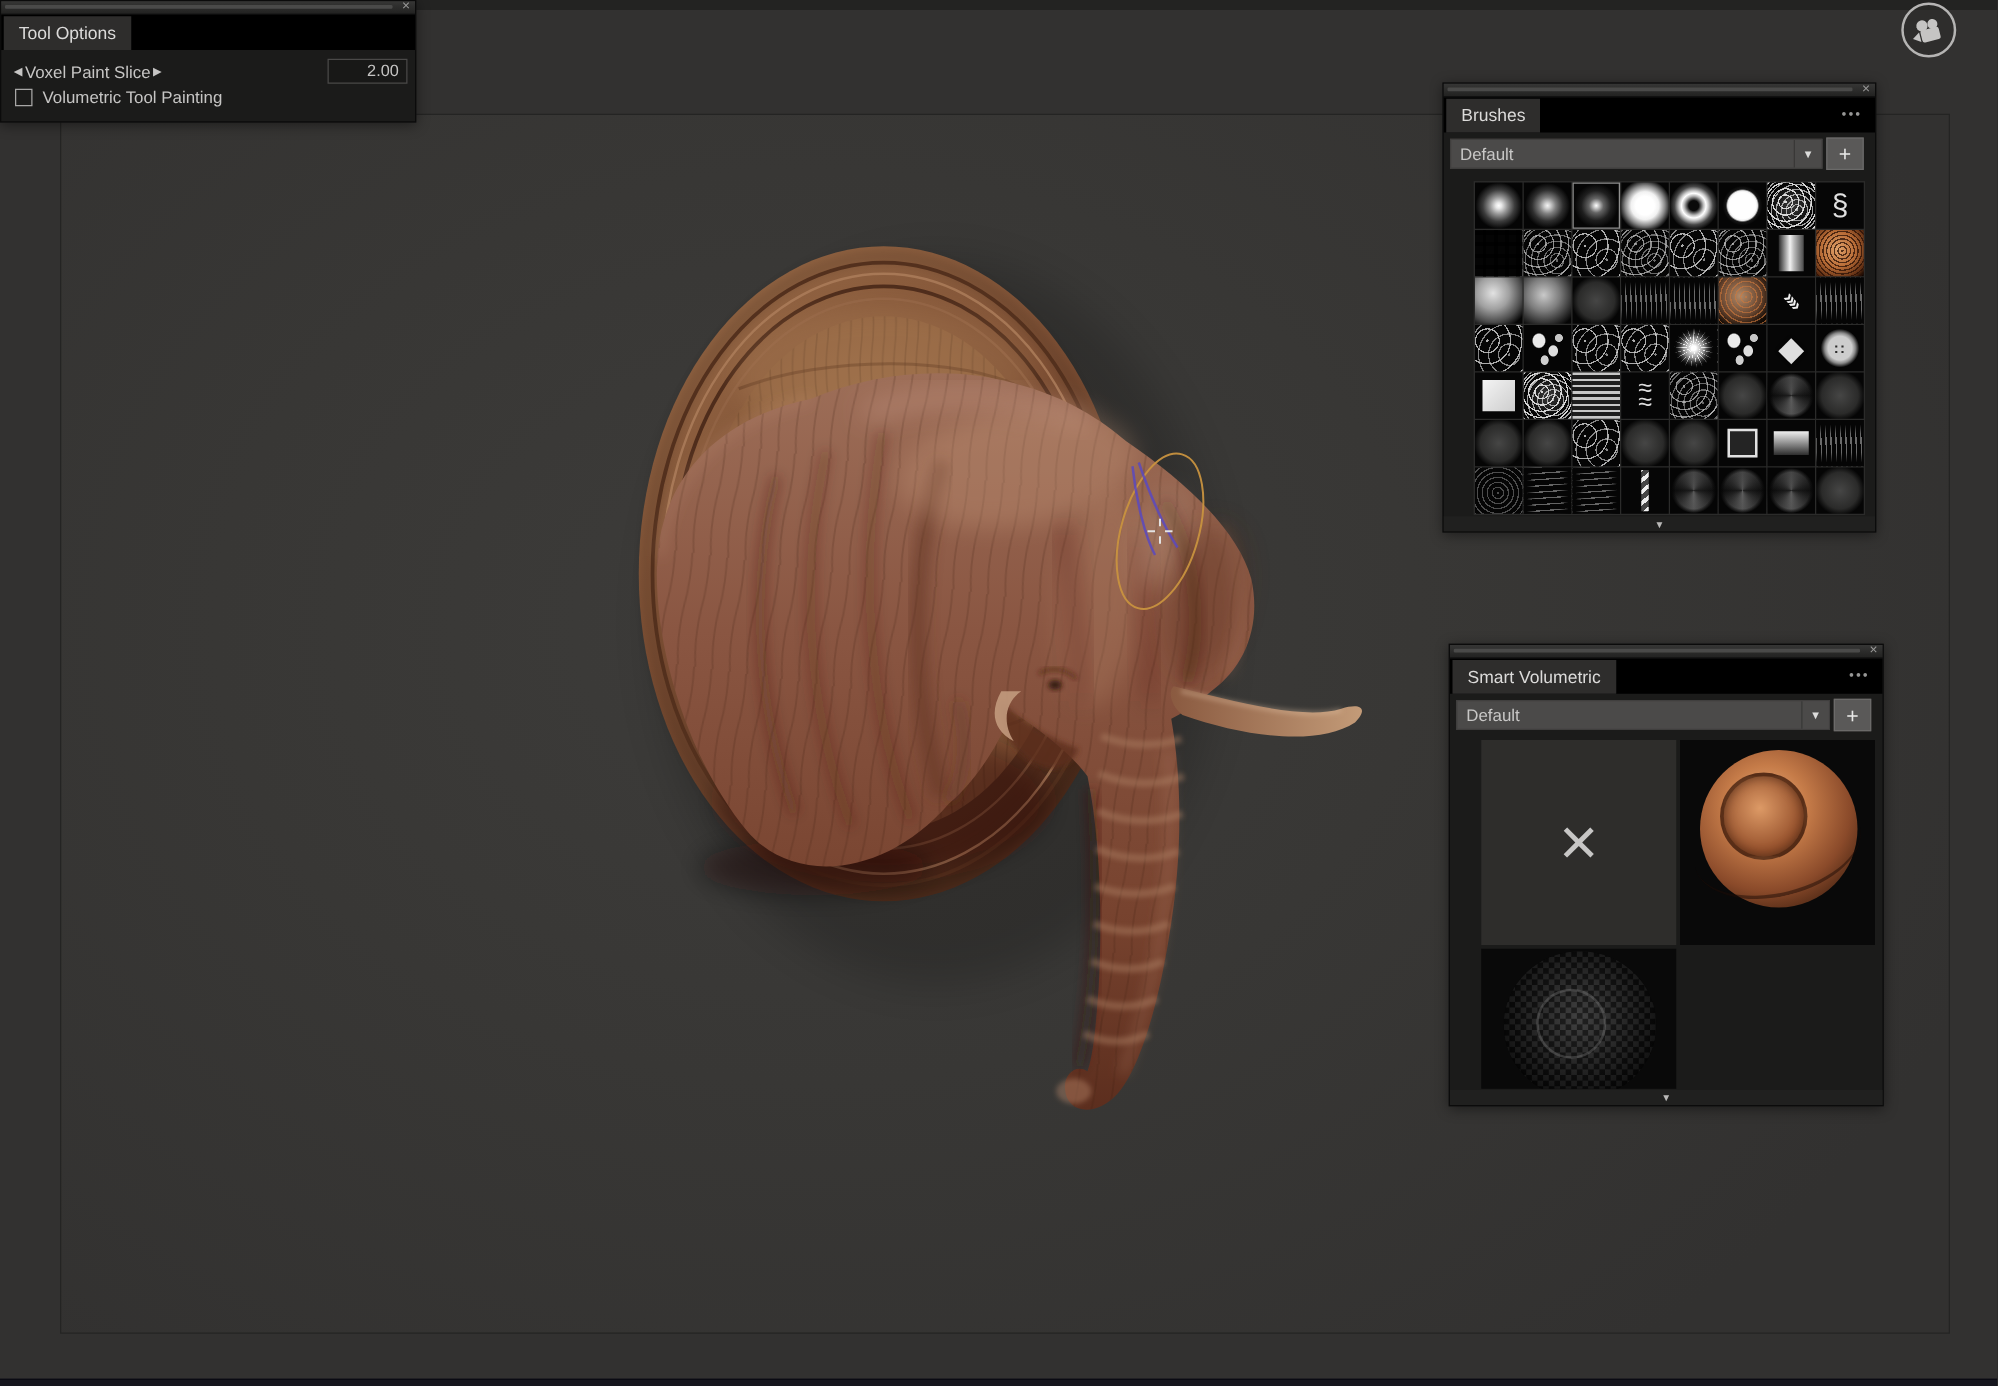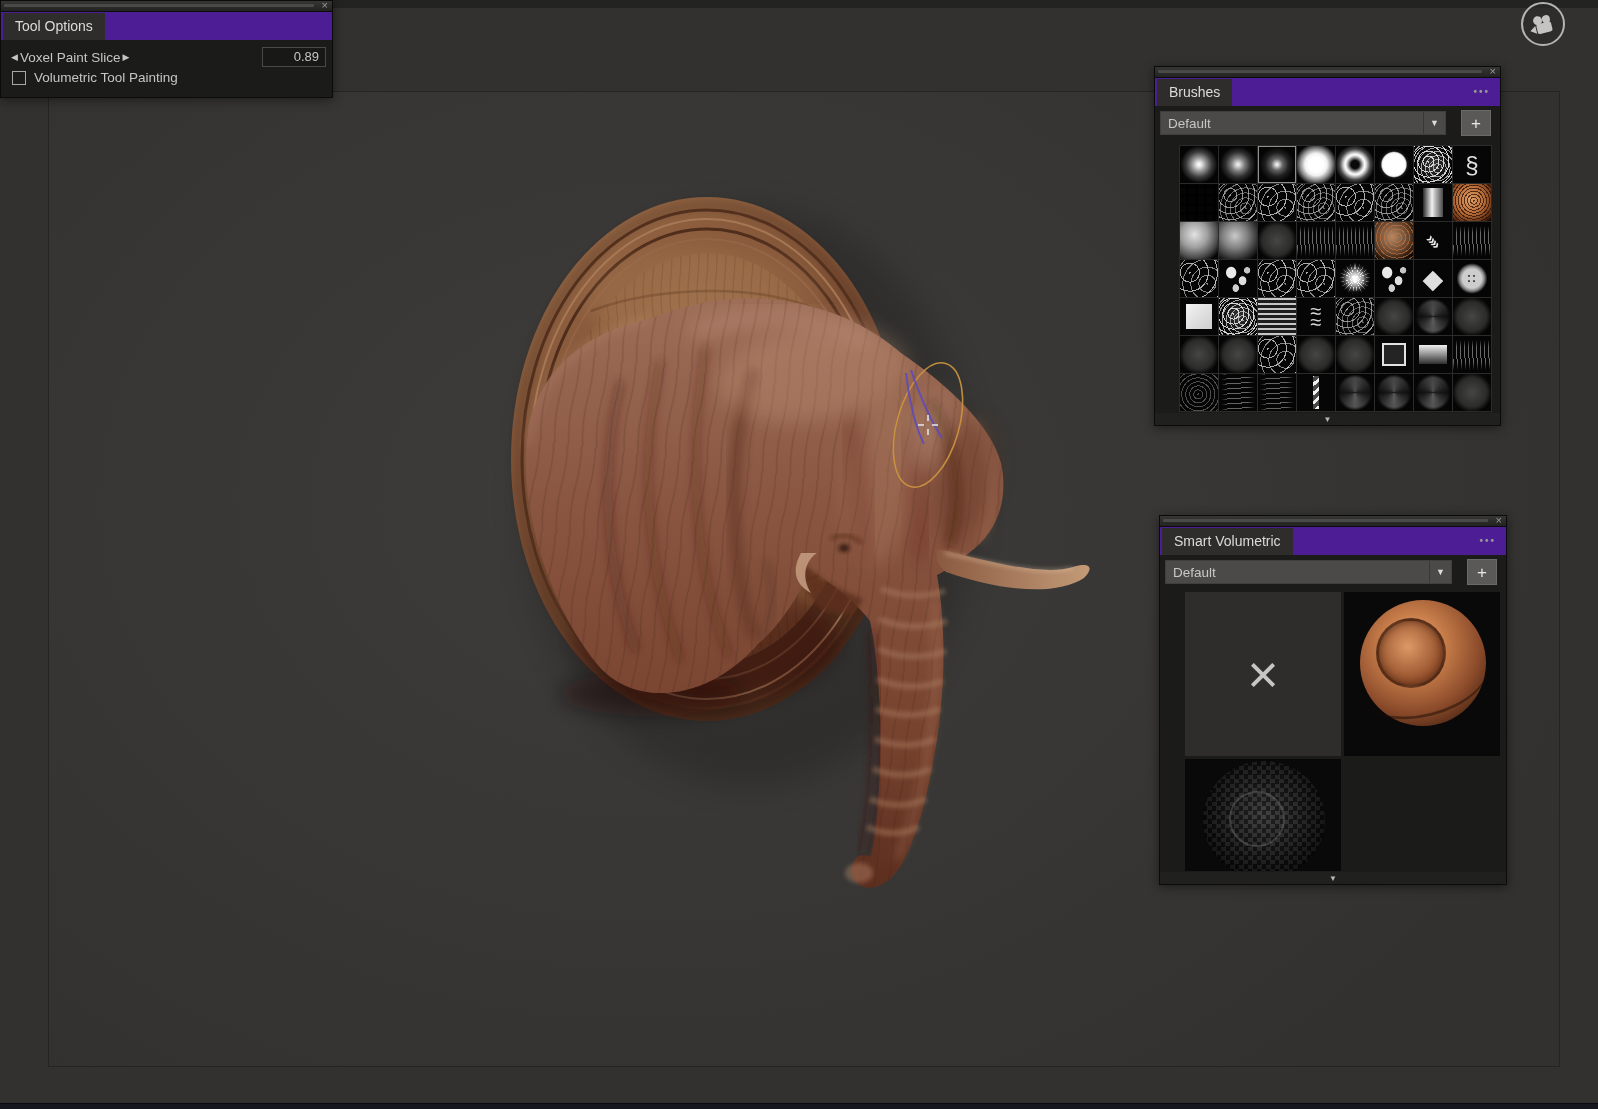--- a/index.html
+++ b/index.html
@@ -12,24 +12,24 @@
     background:radial-gradient(1000px 760px at 40% 42%, #3d3c3a 0%, #383735 48%, #323130 100%);
     border:1px solid #242423;}
   .viewport svg{position:absolute;left:0;top:0;width:100%;height:100%;display:block;}
   .bottom-edge{position:absolute;left:0;right:0;bottom:0;height:5px;background:#16161e;border-top:1px solid #0a0a12;}
 
   
   .panel{position:absolute;background:#1b1b1a;border:1px solid #0b0b0b;box-shadow:0 2px 10px rgba(0,0,0,.45);}
   .titlebar{height:10px;background:linear-gradient(#363635,#222221);border-bottom:1px solid #0c0c0c;position:relative;}
   .titlebar::before{content:"";position:absolute;left:3px;right:18px;top:3px;height:3px;background:#4a4a49;border-radius:1px;}
   .close-x{position:absolute;right:4px;top:-2px;font-size:11px;line-height:13px;color:#9a9a99;cursor:default;}
-  .tab-row{height:28px;background:#4c1d95;position:relative;display:flex;align-items:flex-end;}
+  .tab-row{height:28px;background:#000000;position:relative;display:flex;align-items:flex-end;}
   .tab{background:#2e2d2c;color:#dcdbda;font-size:14px;padding:5px 12px 6px 12px;margin-left:2px;white-space:nowrap;}
   .menu-dots{position:absolute;right:10px;top:8px;color:#969695;font-size:10px;letter-spacing:2px;font-weight:bold;}
-  .dropdown-row{display:flex;align-items:center;gap:15px;padding:4px 9px 4px 5px;}
+  .dropdown-row{display:flex;align-items:center;gap:3px;padding:4px 9px 4px 5px;}
   .dropdown{flex:1;height:22px;background:#4b4a49;border:1px solid #403f3e;display:flex;align-items:center;
             color:#c8c7c6;font-size:13.5px;padding-left:7px;}
   .dd-arrow{margin-left:auto;width:21px;height:22px;background:#4b4a49;border-left:1px solid #393837;
             color:#dcdcdb;font-size:9px;display:flex;align-items:center;justify-content:center;}
   .plus-btn{width:28px;height:24px;background:#5a5958;border:1px solid #6b6a69;color:#e8e8e7;font-size:17px;
             display:flex;align-items:center;justify-content:center;line-height:1;}
   .scroll-strip{height:12px;display:flex;align-items:center;justify-content:center;color:#b9b8b7;font-size:8px;background:#20201f;margin-top:1px;}
 
   
   .tool-options{left:0;top:0;width:331px;}
@@ -300,21 +300,21 @@
       <span class="close-x">×</span>
     </div>
     <div class="tab-row">
       <div class="tab">Tool Options</div>
     </div>
     <div class="to-body">
       <div class="to-row">
         <span class="tri">◀</span>
         <span>Voxel Paint Slice</span>
         <span class="tri">▶</span>
-        <span class="val-box">0.89</span>
+        <span class="val-box">2.00</span>
       </div>
       <div class="to-row">
         <span class="checkbox"></span>
         <span>Volumetric Tool Painting</span>
       </div>
     </div>
   </div>
 
   <div class="panel brushes">
     <div class="titlebar">

